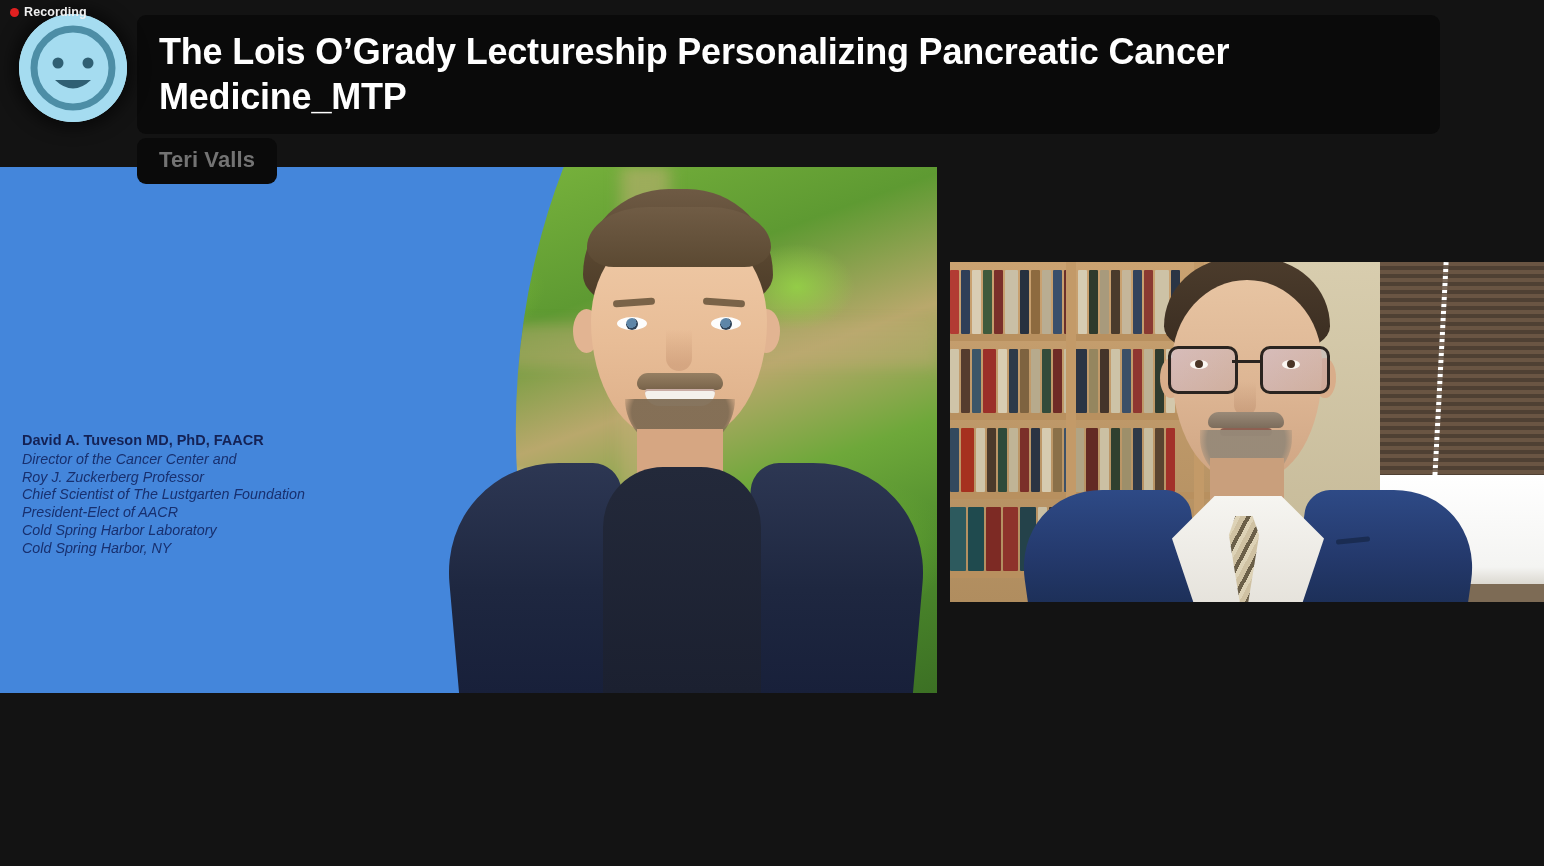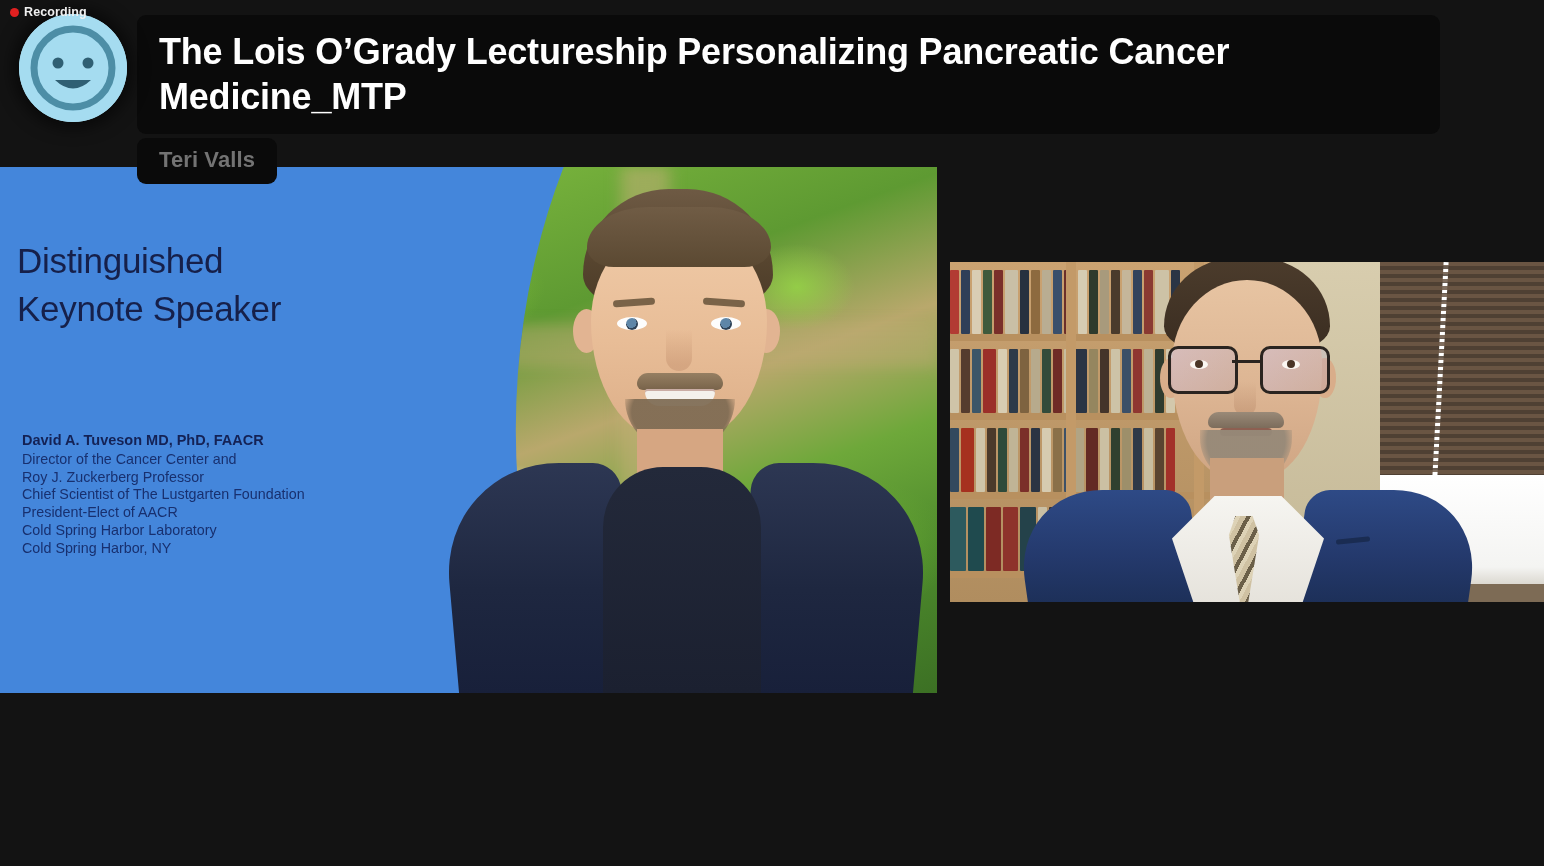--- a/index.html
+++ b/index.html
@@ -119,20 +119,21 @@
     font-size:14.5px;
     font-weight:700;
   }
   #slide-affil{
     position:absolute;
     left:22px; top:284px;
     color:#18306f;
     font-size:14.3px;
     line-height:1.24;
     font-weight:400;
+    font-style:italic;
   }
   #slide-affil div{white-space:nowrap;}
 
   
   #headshot{
     position:absolute;
     right:0; top:0;
     width:540px; height:526px;
     overflow:hidden;
   }
@@ -403,22 +404,20 @@
   <div id="title-bar">
     <div id="title-text">The Lois O’Grady Lectureship Personalizing Pancreatic Cancer Medicine_MTP</div>
   </div>
 
   <div id="name-badge">
     <span id="name-badge-text">Teri Valls</span>
   </div>
 
   <div id="slide">
 
-    <div id="slide-heading">Distinguished
-Keynote Speaker</div>
 
 
     <div id="slide-speaker">David A. Tuveson MD, PhD, FAACR</div>
 
     <div id="slide-affil">
       <div>Director of the Cancer Center and</div>
       <div>Roy J. Zuckerberg Professor</div>
       <div>Chief Scientist of The Lustgarten Foundation</div>
       <div>President-Elect of AACR</div>
       <div>Cold Spring Harbor Laboratory</div>

